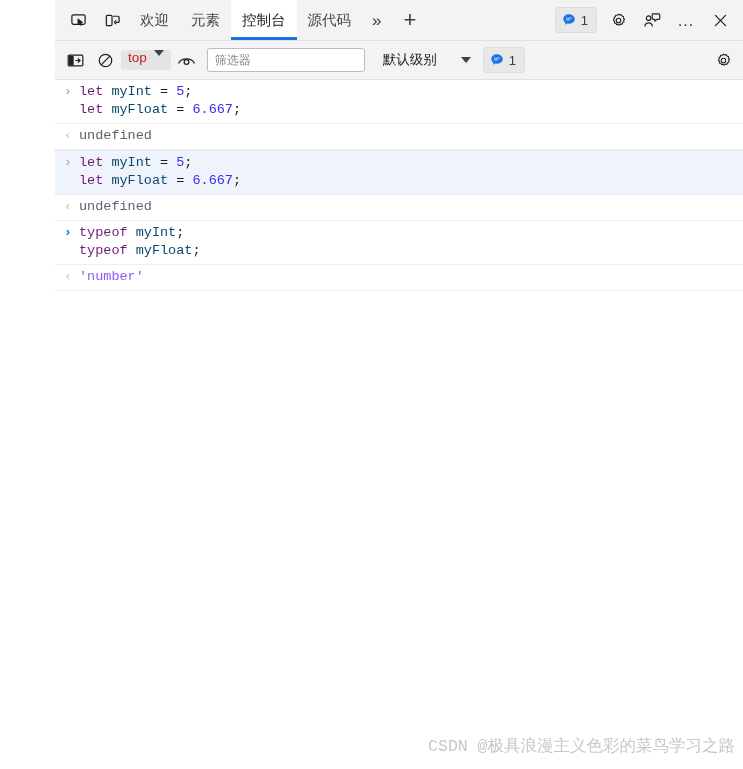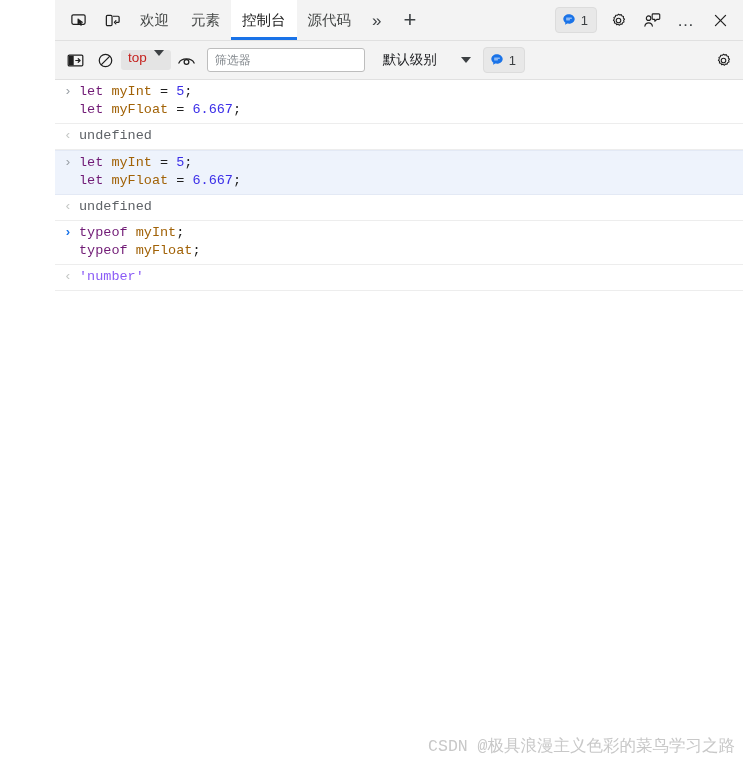--- a/index.html
+++ b/index.html
@@ -257,21 +257,21 @@
     line-height: 18px;
     user-select: none;
   }
   .gutter-icon.prompt-in { color: #9aa0a6; }
   .gutter-icon.prompt-in.active { color: #1a73e8; font-weight: bold; }
   .gutter-icon.prompt-out { color: #c4c7c5; }
   .code-text { flex: 1 1 auto; }
 
   
   .tk-kw  { color: #701a75; }
-  .tk-id  { color: #a16207; }
+  .tk-id  { color: #0c4a6e; }
   .tk-op  { color: #1f1f1f; }
   .tk-num { color: #3b2ee8; }
   .tk-punct { color: #1f1f1f; }
   .res-undefined { color: #5f6368; }
   .res-string { color: #8b5cf6; }
 
   
   .watermark {
     position: absolute;
     right: 8px;

